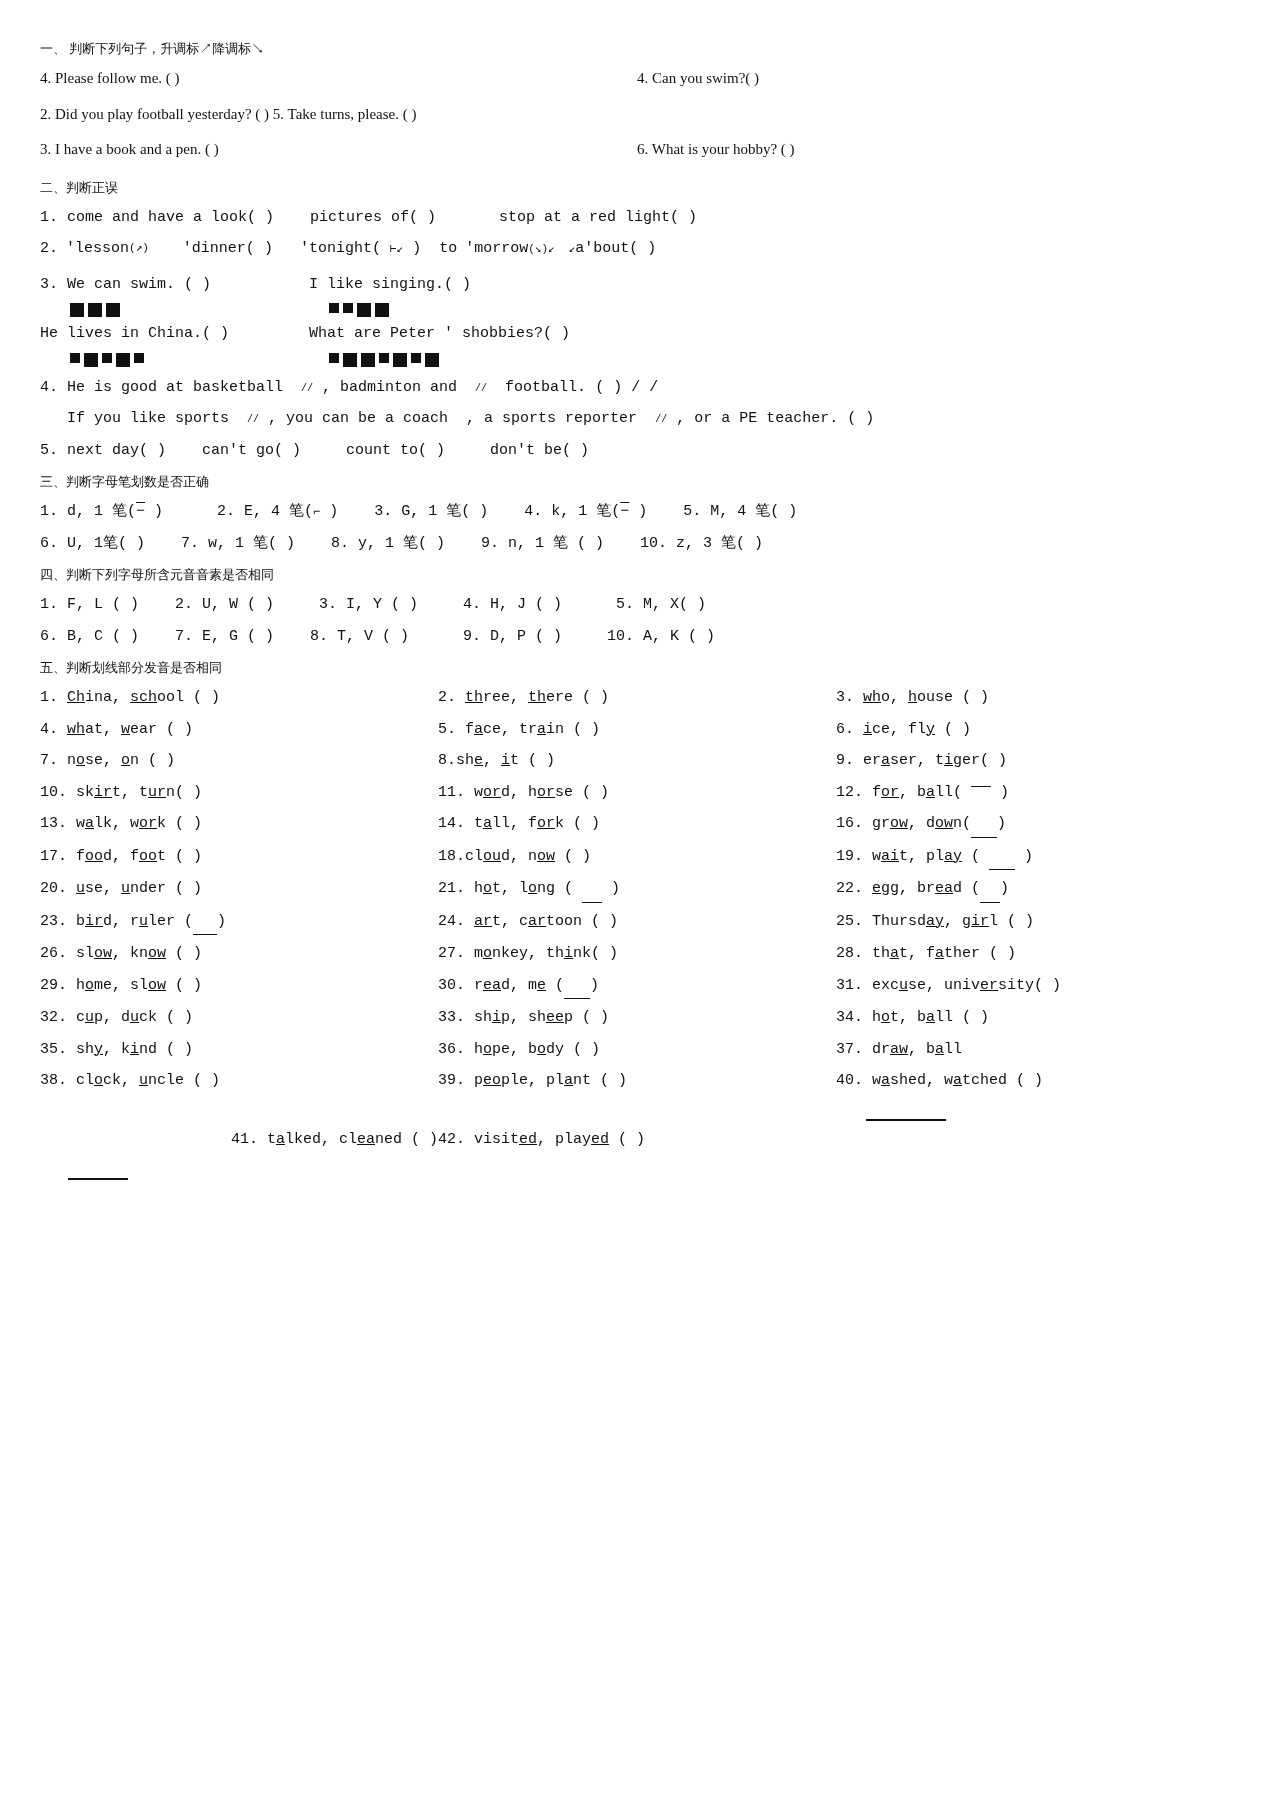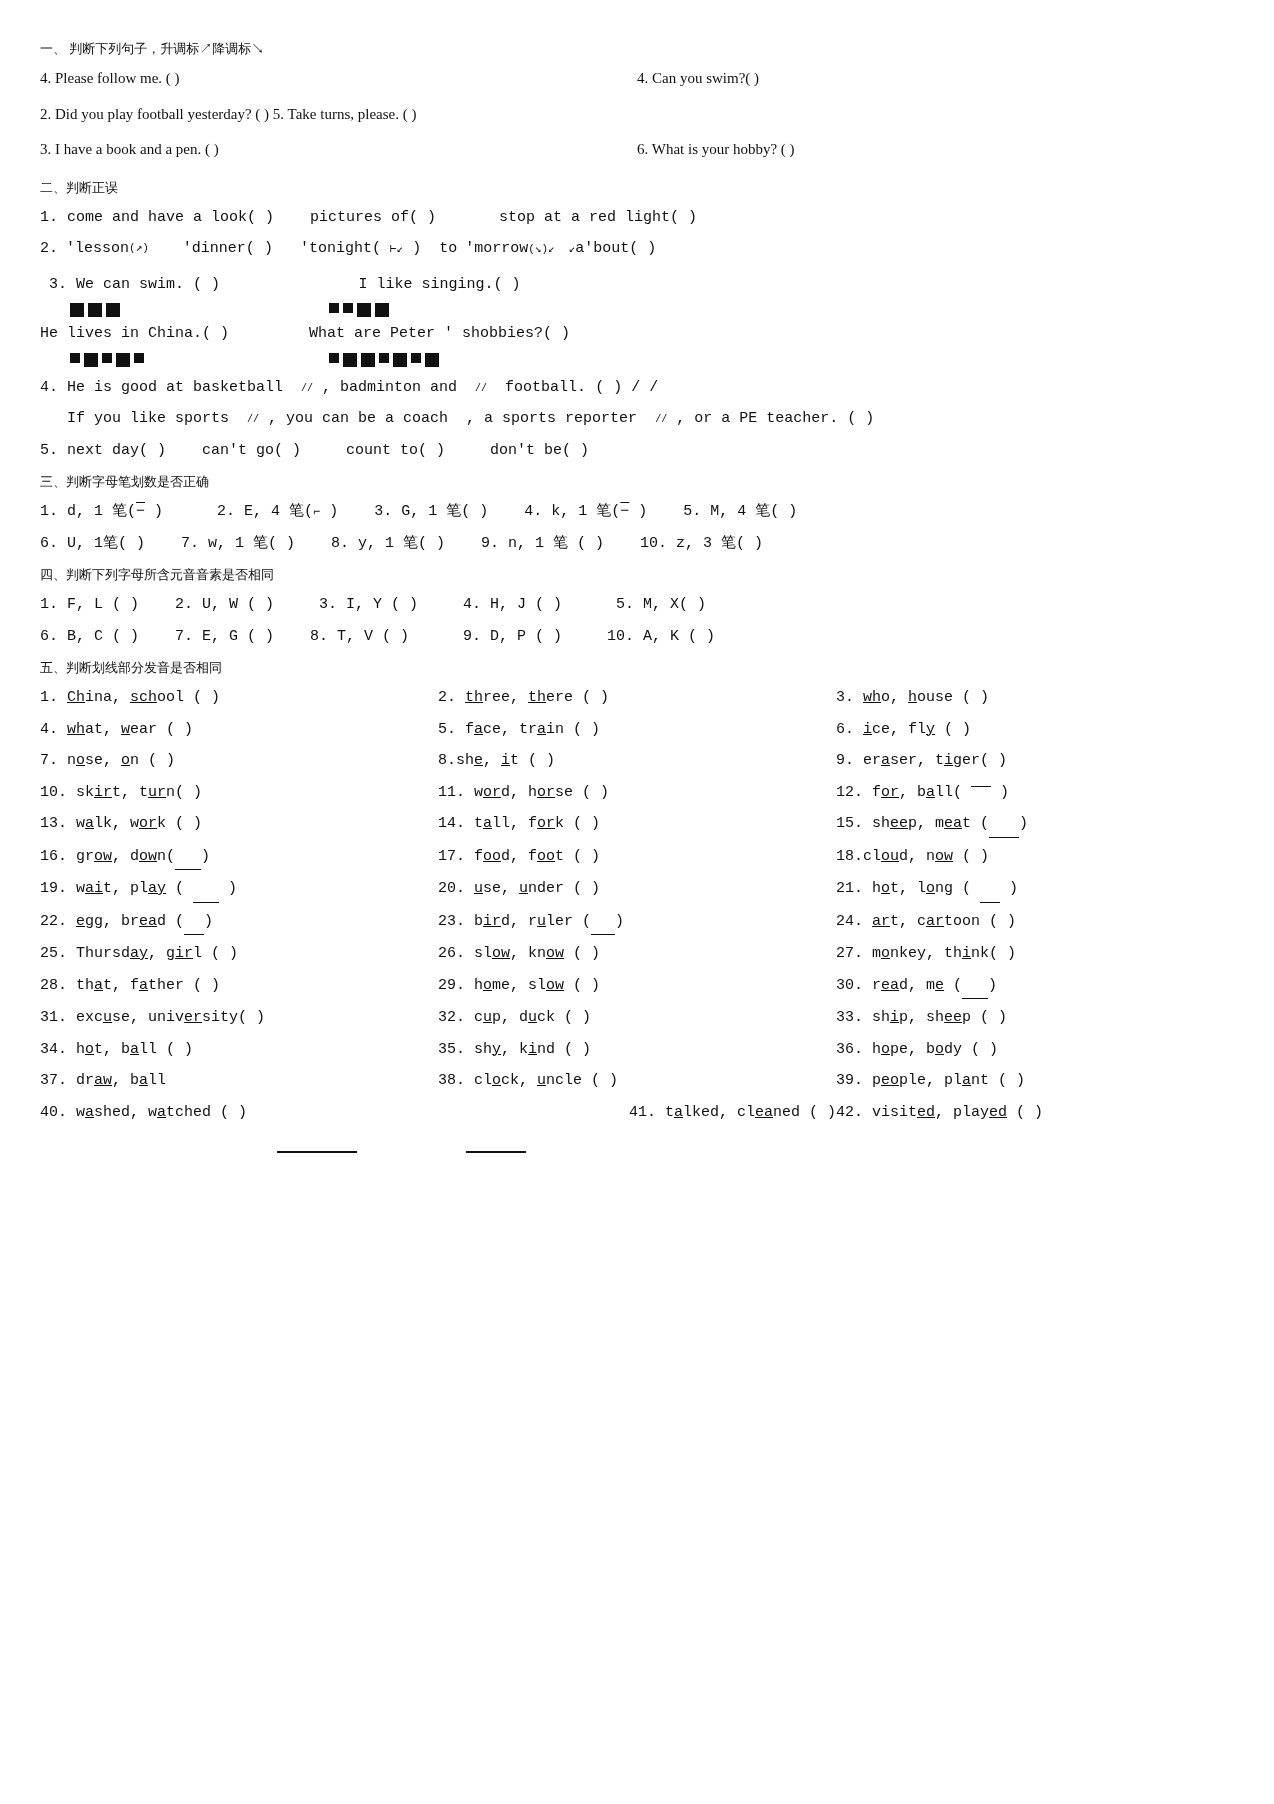--- a/index.html
+++ b/index.html
@@ -81,21 +81,21 @@
     <span style="margin-left:10px;">to</span>
     <span>
       'morrow<span style="font-size:11px;">(↘)</span><span style="font-size:11px;">↙</span>
     </span>
     <span style="margin-left:6px;">
       <span style="font-size:11px;">↙</span>a'bout(  )
     </span>
   </div>
 
   <div style="margin-top: 10px;">
-    <div style="display:flex; gap: 80px; text-align: center;">
+    <div style="display:flex; gap: 80px;">
       <div>
         <div class="line">3. We can swim. (    )</div>
         <div style="display:flex; gap:4px; margin-left:30px;">
           <span class="blk"></span>
           <span class="blk"></span>
           <span class="blk"></span>
         </div>
         <div class="line" style="margin-top:4px;">He lives in China.(    )</div>
         <div style="display:flex; gap:4px; margin-left:30px;">
           <span class="small-blk"></span>
@@ -177,21 +177,20 @@
     <div class="line">7. n<u>o</u>se, <u>o</u>n (    )</div>
     <div class="line">8.sh<u>e</u>, <u>i</u>t (        )</div>
     <div class="line">9. er<u>a</u>ser, t<u>i</u>ger(       )</div>
 
     <div class="line">10. sk<u>ir</u>t, t<u>ur</u>n(       )</div>
     <div class="line">11. w<u>or</u>d, h<u>or</u>se (       )</div>
     <div class="line">12. f<u>or</u>, b<u>a</u>ll(  <span style="text-decoration:overline; font-size:11px;">&nbsp;&nbsp;&nbsp;</span>  )</div>
 
     <div class="line">13. w<u>a</u>lk, w<u>or</u>k (    )</div>
     <div class="line">14. t<u>a</u>ll, f<u>or</u>k (       )</div>
-    <div class="line">15. sh<u>ee</u>p, m<u>ea</u>t (<span style="display:inline-block;border-bottom:1.5px solid #111;min-width:30px;">&nbsp;</span>)</div>
 
     <div class="line">16. gr<u>ow</u>, d<u>ow</u>n(<span style="display:inline-block;border-bottom:1.5px solid #111;min-width:26px;">&nbsp;</span>)</div>
     <div class="line">17. f<u>oo</u>d, f<u>oo</u>t (       )</div>
     <div class="line">18.cl<u>ou</u>d, n<u>ow</u> (       )</div>
 
     <div class="line">19. w<u>ai</u>t, pl<u>ay</u> (  <span style="display:inline-block;border-bottom:1.5px solid #111;min-width:26px;">&nbsp;</span>  )</div>
     <div class="line">20. <u>u</u>se, <u>u</u>nder (       )</div>
     <div class="line">21. h<u>o</u>t, l<u>o</u>ng (  <span style="display:inline-block;border-bottom:1.5px solid #111;min-width:20px;">&nbsp;</span>  )</div>
 
     <div class="line">22. <u>e</u>gg, br<u>ea</u>d (<span style="display:inline-block;border-bottom:1.5px solid #111;min-width:20px;">&nbsp;</span>)</div>
@@ -211,21 +210,21 @@
     <div class="line">33. sh<u>i</u>p, sh<u>ee</u>p (       )</div>
 
     <div class="line">34. h<u>o</u>t, b<u>a</u>ll (       )</div>
     <div class="line">35. sh<u>y</u>, k<u>i</u>nd (       )</div>
     <div class="line">36. h<u>o</u>pe, b<u>o</u>dy (       )</div>
 
     <div class="line">37. dr<u>aw</u>, b<u>a</u>ll</div>
     <div class="line">38. cl<u>o</u>ck, <u>u</u>ncle (       )</div>
     <div class="line">39. p<u>eo</u>ple, pl<u>a</u>nt (       )</div>
 
-    <div class="line" style="display:flex;flex-direction:row;">
+    <div class="line" style="display:flex;flex-direction:column;">
       <span>40. w<u>a</u>shed, w<u>a</u>tched (       )</span>
       <span style="margin-left:30px; display:inline-block; border-bottom:2px solid #111; width: 80px;">&nbsp;</span>
     </div>
     <div class="line" style="display:flex;flex-direction:column;text-align:right;">
       <span>41. t<u>a</u>lked, cl<u>ea</u>ned (       )</span>
       <span style="margin-left:28px; display:inline-block; border-bottom:2px solid #111; width: 60px;">&nbsp;</span>
     </div>
     <div class="line" style="display:flex;flex-direction:column;">
       <span>42. visit<u>ed</u>, play<u>ed</u> (       )</span>
     </div>

